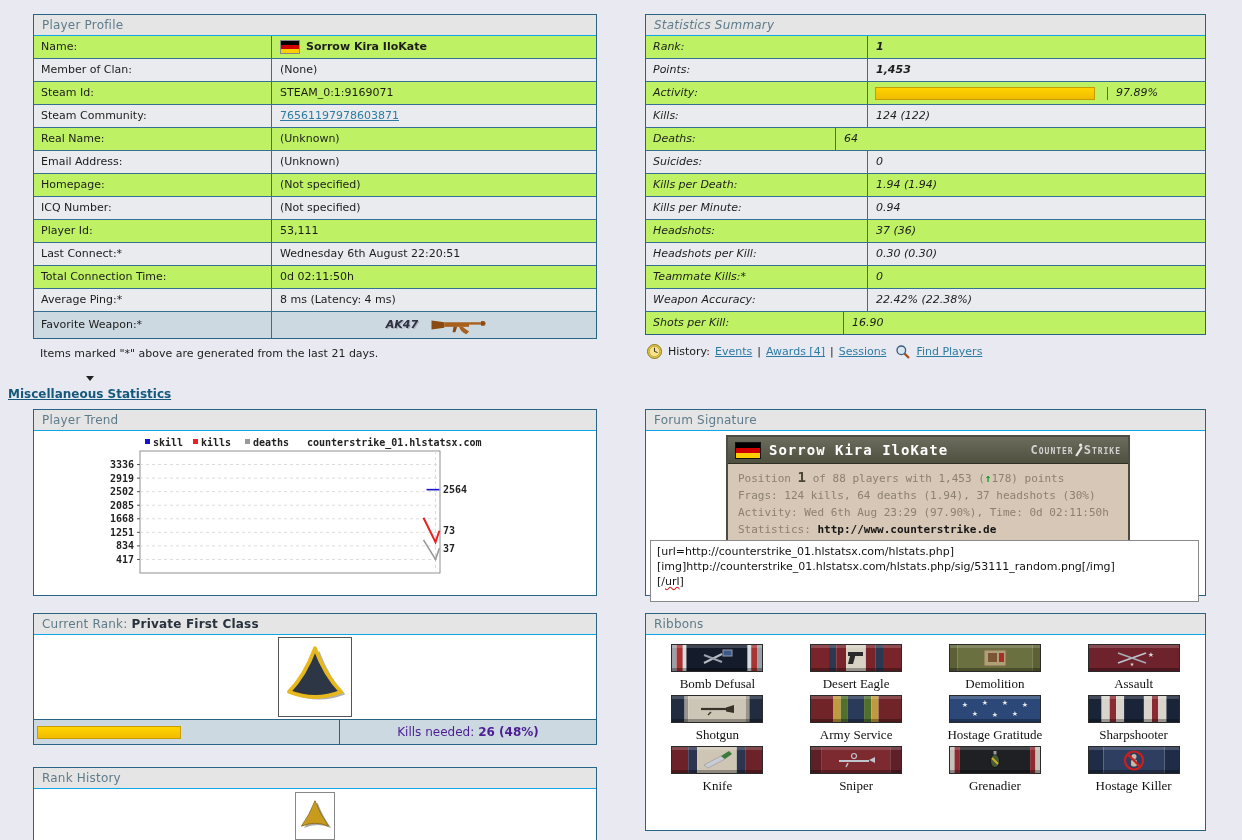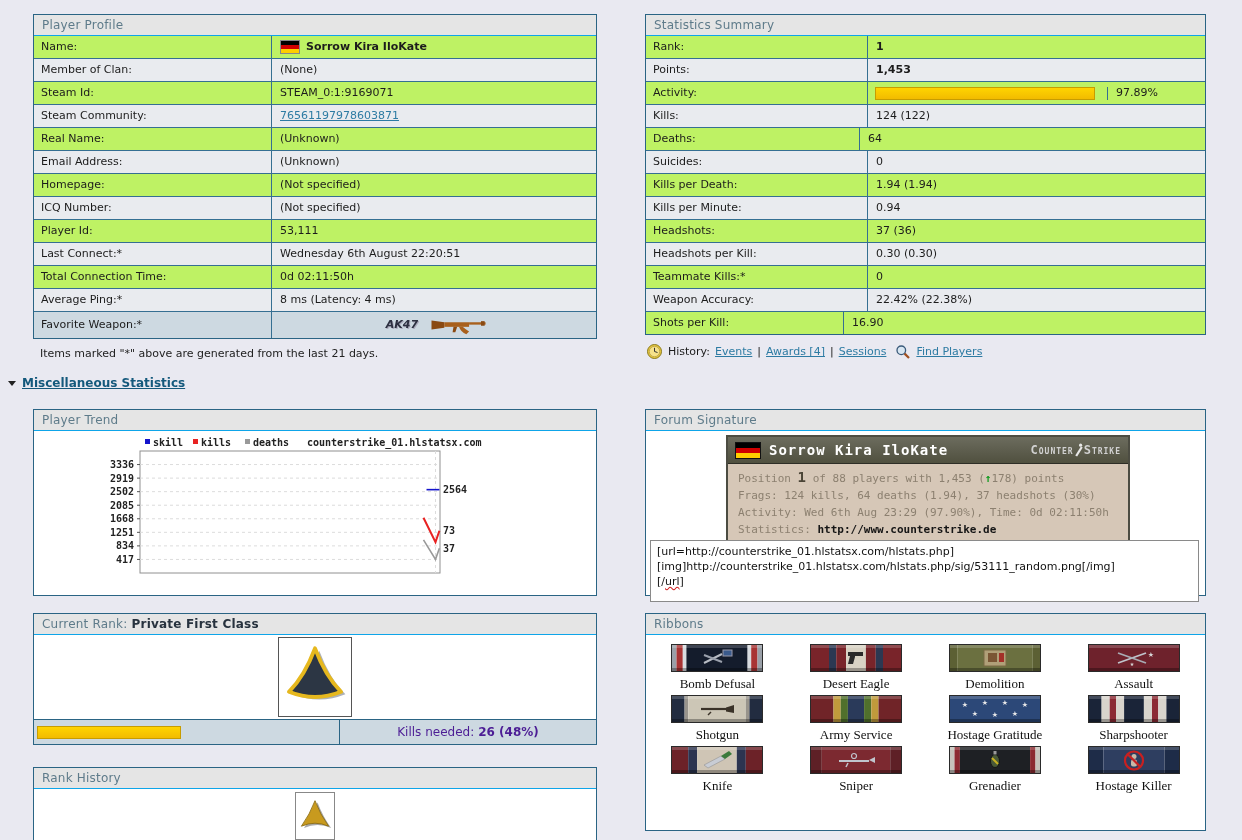--- a/index.html
+++ b/index.html
@@ -28,21 +28,21 @@
   .activity-barcell{width:240px;border-right:1px solid #356f92;box-sizing:border-box;display:flex;align-items:center;padding:0 7px;}
   .activity-fill{height:13px;background:linear-gradient(#ffd400,#f2bb00);border:1px solid #c79c00;box-sizing:border-box;}
   .activity-pct{padding-left:8px;}
   .weapon-row{height:26px !important;line-height:26px !important;background:#cdd9e1 !important;}
   .weapon-cell{justify-content:center;gap:10px;}
   .ak-label{font-weight:bold;font-style:italic;color:#2c3040;text-shadow:1px 1px 0 #aab;}
   
   .footnote{position:absolute;top:347px;left:40px;color:#222;}
   .history-line{position:absolute;top:343px;left:646px;display:flex;align-items:center;gap:5px;}
   .history-line .sep{color:#222;}
-  .misc-link{position:absolute;top:376px;left:8px;display:flex;align-items:center;gap:6px;}
+  .misc-link{position:absolute;top:376px;left:8px;display:flex;align-items:center;gap:6px;flex-direction:column;}
   .misc-link a{color:#14597c;font-weight:bold;font-size:12px;}
   .tri-down{width:0;height:0;border-left:4px solid transparent;border-right:4px solid transparent;border-top:5px solid #222;}
   
   #panel-trend{top:409px;left:33px;width:562px;height:185px;}
   #trend-svg{position:absolute;left:61px;top:6px;}
   
   #panel-sig{top:409px;left:645px;width:559px;height:185px;}
   .sig{position:absolute;left:80px;top:4px;width:400px;border:2px solid #4c4c42;
        font-family:"DejaVu Sans Mono","Liberation Mono",monospace;}
   .sig-head{height:26px;background:linear-gradient(#6c6c5e,#50503f);display:flex;align-items:center;
@@ -168,21 +168,21 @@
             <rect x="42" y="9" width="18" height="2.6" fill="#a8601c"></rect>
             <rect x="55" y="7.8" width="4" height="5" fill="#8a4a12"></rect>
             <polygon points="25,14 29,14 27,20 24,20" fill="#8a4a12"></polygon>
             <path d="M31,14 q2,6 8,8 l3,-3 q-5,-3 -7,-5 z" fill="#a8601c"></path>
           </svg>
         </div>
       </div>
     </div>
 </div>
 
-<div class="panel" id="panel-stats" style="top:14px;left:645px;width:559px;">
+<div class="panel" id="panel-stats" style="top:14px;left:645px;width:559px;font-style:italic;">
   <div class="panel-header">Statistics Summary</div>
   <div id="stats-table">
       <div class="trow">
         <div class="tlabel" style="width: 222px;">Rank:</div>
         <div class="tvalue">
           <span class="bold">1</span>
         </div>
       </div>
       <div class="trow even">
         <div class="tlabel" style="width: 222px;">Points:</div>
@@ -199,21 +199,21 @@
           <div class="activity-pct">97.89%</div>
         </div>
       </div>
       <div class="trow even">
         <div class="tlabel" style="width: 222px;">Kills:</div>
         <div class="tvalue">
           <span>124 (122)</span>
         </div>
       </div>
       <div class="trow">
-        <div class="tlabel" style="width: 214px;">Deaths:</div>
+        <div class="tlabel" style="width: 190px;">Deaths:</div>
         <div class="tvalue">
           <span>64</span>
         </div>
       </div>
       <div class="trow even">
         <div class="tlabel" style="width: 222px;">Suicides:</div>
         <div class="tvalue">
           <span>0</span>
         </div>
       </div>

